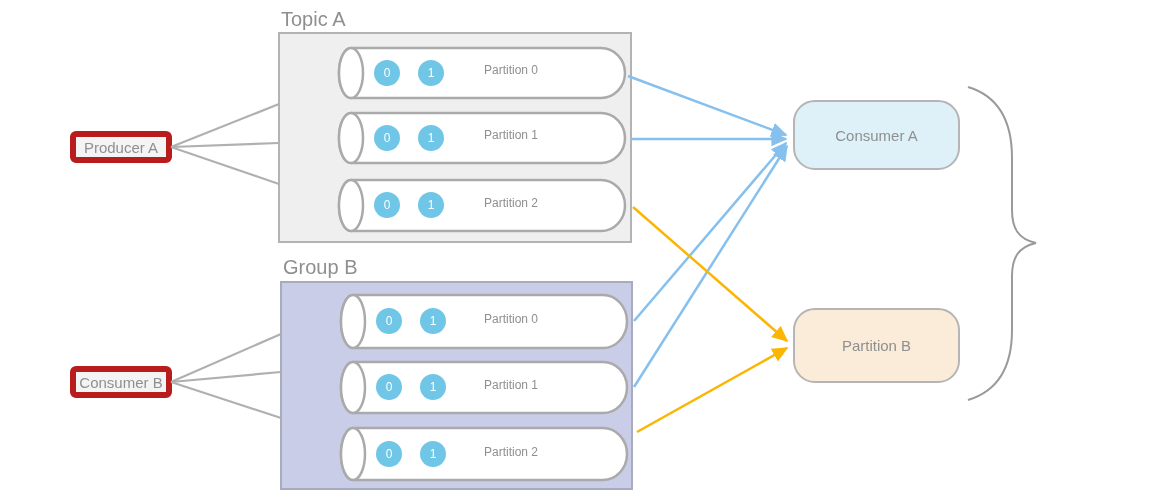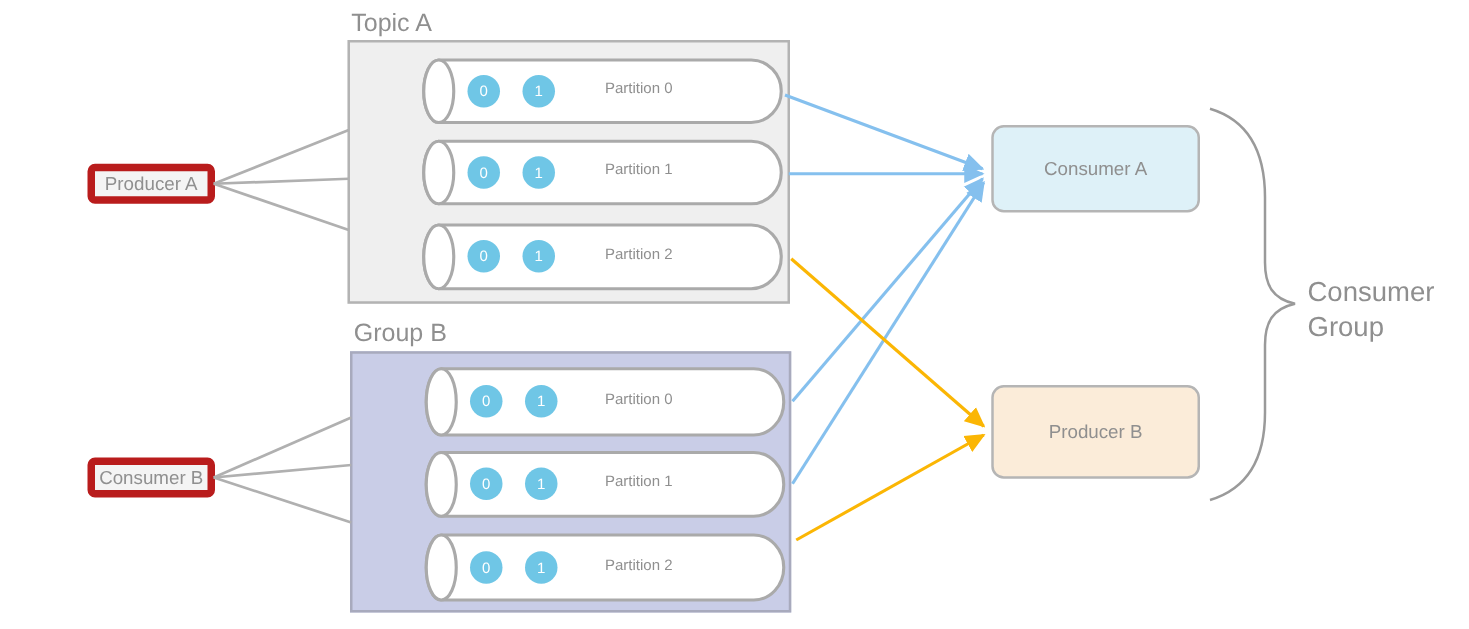--- a/index.html
+++ b/index.html
@@ -7,21 +7,21 @@
     position:relative;width:1175px;height:503px;background:#ffffff;overflow:hidden;
     font-family:"Liberation Sans", sans-serif;
   }
   .node{position:absolute;box-sizing:border-box;display:flex;align-items:center;justify-content:center;
     color:#8f8f8f;font-size:15px;}
   .producer{width:102px;height:32px;background:#f4f4f4;border:6px solid #b91c1c;border-radius:6px;z-index:1;}
   .topic-box{position:absolute;box-sizing:border-box;z-index:1;}
   .topic-a{left:278px;top:32px;width:354px;height:211px;background:#efefef;border:2px solid #b3b3b3;}
   .topic-b{left:280px;top:281px;width:353px;height:209px;background:#c9cde7;border:2px solid #a8aabd;}
   .topic-label{position:absolute;color:#8f8f8f;font-size:20px;z-index:1;}
-  .consumer{width:167px;border:2px solid #b5b5b5;border-radius:10px;z-index:1;}
+  .consumer{width:167px;border:2px solid #b5b5b5;border-radius:22px;z-index:1;}
   .consumer-a{left:793px;top:100px;height:70px;background:#def1f8;}
   .consumer-b{left:793px;top:308px;height:75px;background:#fbecd9;}
   .svg-layer{position:absolute;left:0;top:0;z-index:2;pointer-events:none;}
   .badge{position:absolute;width:26px;height:26px;border-radius:50%;background:#6fc6e6;color:#ffffff;
     font-size:12px;display:flex;align-items:center;justify-content:center;z-index:3;}
   .part-label{position:absolute;left:441px;width:140px;text-align:center;color:#8f8f8f;font-size:12px;z-index:3;}
   .group-label{position:absolute;left:1046px;top:220px;width:130px;color:#8f8f8f;font-size:22px;line-height:28px;z-index:1;}
 </style>
 </head>
 <body>
@@ -38,24 +38,23 @@
   <div class="topic-label" style="left:281px;top:8px;">Topic A</div>
   <div class="topic-box topic-a"></div>
 
   <div class="topic-label" style="left:283px;top:256px;">Group B</div>
   <div class="topic-box topic-b"></div>
 
   <div class="node consumer consumer-a" style="position:absolute;">
     <span>Consumer A</span>
   </div>
   <div class="node consumer consumer-b" style="position:absolute;">
-    <span>Producer B</span>
+    <span>Partition B</span>
   </div>
 
-  <div class="group-label">Consumer Group</div>
 
   <svg class="svg-layer" width="1175" height="503" viewBox="0 0 1175 503">
     <defs>
       <marker id="arrow-blue" viewBox="0 0 10 10" refX="9" refY="5" markerWidth="6.5" markerHeight="6.5" orient="auto-start-reverse">
         <path d="M0,0.5 L10,5 L0,9.5 z" fill="#85c0ee"></path>
       </marker>
       <marker id="arrow-yellow" viewBox="0 0 10 10" refX="9" refY="5" markerWidth="6.5" markerHeight="6.5" orient="auto-start-reverse">
         <path d="M0,0.5 L10,5 L0,9.5 z" fill="#fbb604"></path>
       </marker>
     </defs>

